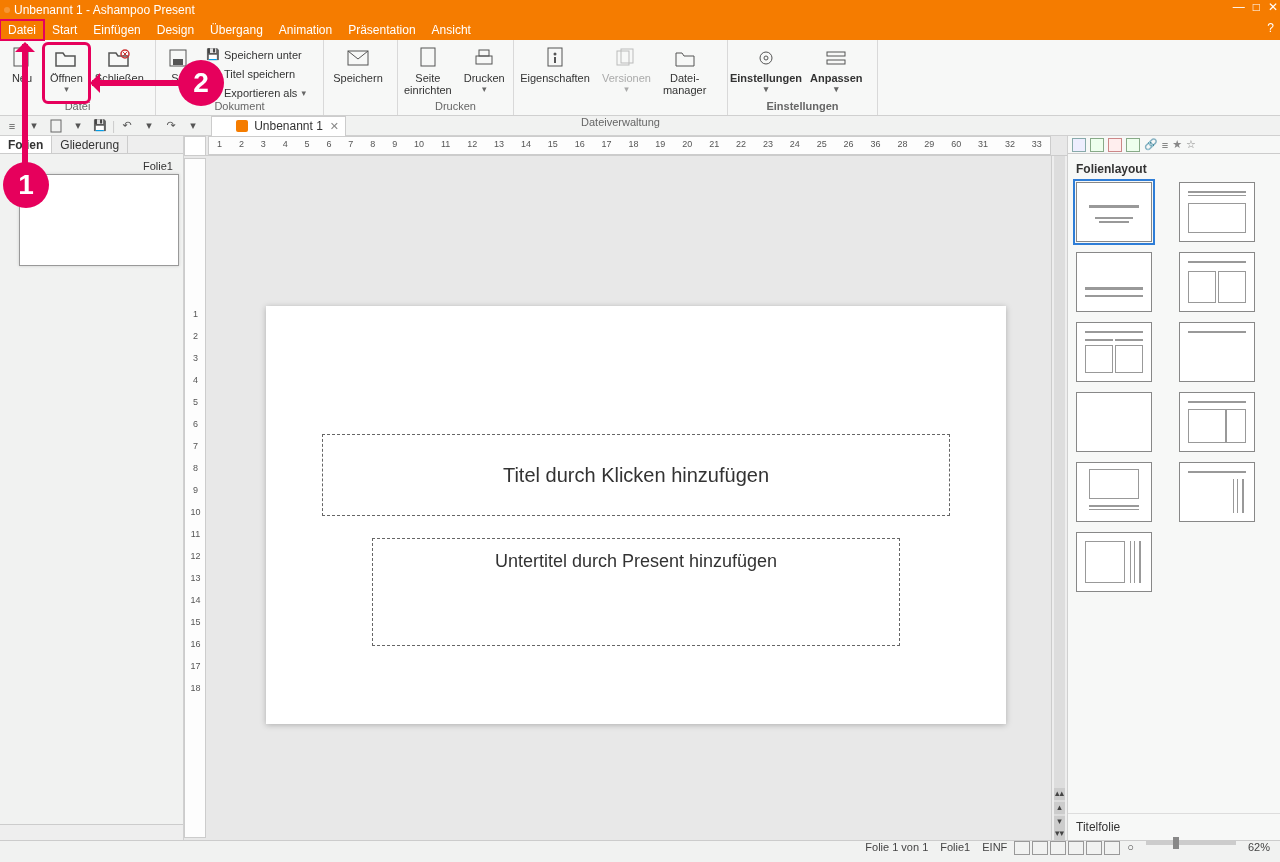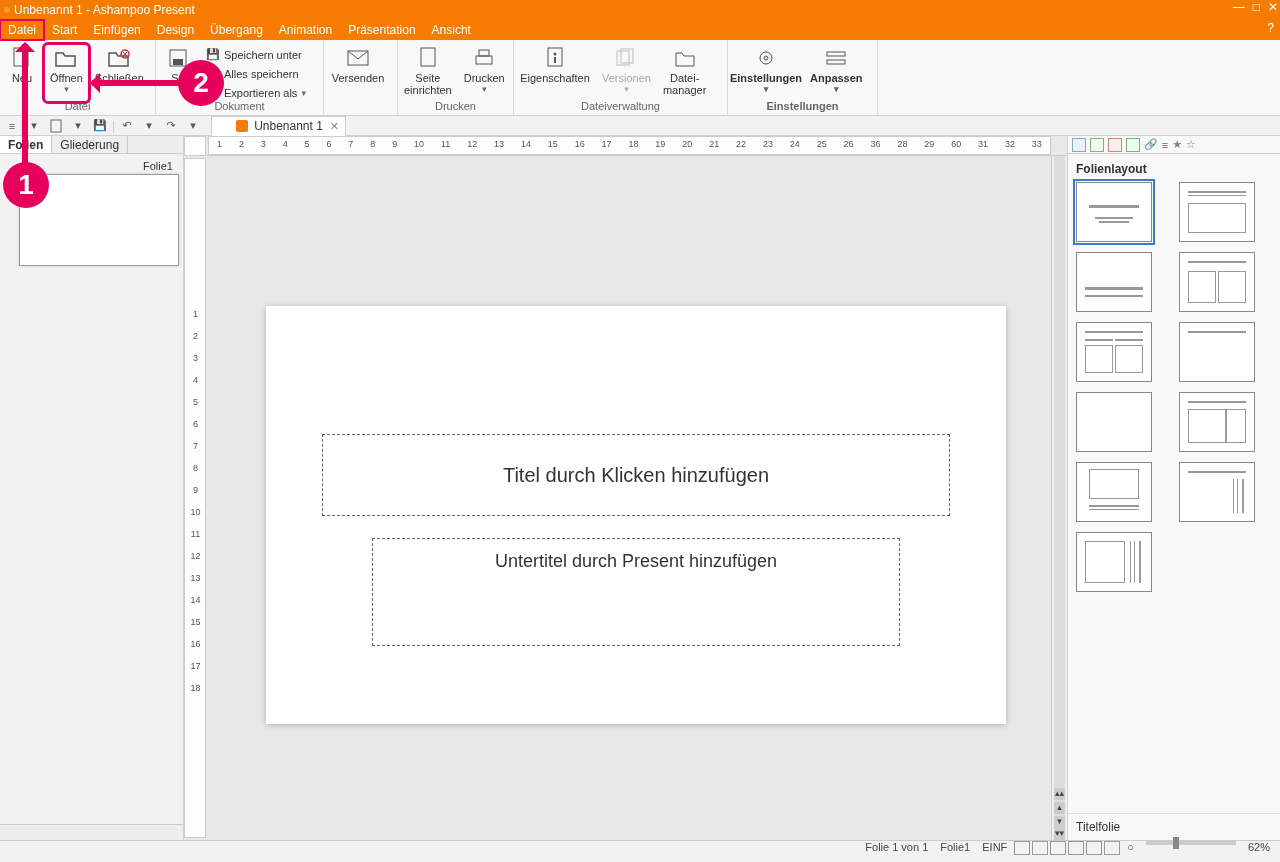--- a/index.html
+++ b/index.html
@@ -150,42 +150,42 @@
           </div>
         <div class="lb">Sp</div>
       </div>
       <div class="stack">
         <div class="srow">
             <span class="sic">💾</span>
             <span>Speichern unter</span>
           </div>
         <div class="srow">
             <span class="sic">💾</span>
-            <span>Alles speichern</span>
+            <span>Titel speichern</span>
           </div>
         <div class="srow">
             <span class="sic">⇲</span>
             <span>Exportieren als</span> 
             <span style="font-size:9px;color:#666;">▾</span>
           </div>
       </div>
     </div>
     <div class="glabel">Dokument</div>
   </div>
 
   <div class="rgroup" style="width:74px;">
     <div class="btns">
       <div class="rbtn" style="width:68px;">
         <div class="ic">
             <svg width="22" height="18">
               <rect x="1" y="2" width="20" height="14" fill="none" stroke="#555"></rect>
               <path d="M1 2 L11 10 L21 2" fill="none" stroke="#555"></path>
             </svg>
           </div>
-        <div class="lb">Versenden</div>
+        <div class="lb">Speichern</div>
       </div>
     </div>
     <div class="glabel">&nbsp;</div>
   </div>
 
   <div class="rgroup" style="width:116px;">
     <div class="btns">
       <div class="rbtn">
         <div class="ic">
             <svg width="20" height="22">
@@ -202,21 +202,21 @@
               <rect x="6" y="2" width="10" height="6" fill="none" stroke="#555"></rect>
             </svg>
           </div>
         <div class="lb">Drucken</div>
         <div style="font-size:9px;color:#666;">▾</div>
       </div>
     </div>
     <div class="glabel">Drucken</div>
   </div>
 
-  <div class="rgroup" style="width:214px;">
+  <div class="rgroup" style="width:214px;gap:16px;">
     <div class="btns">
       <div class="rbtn" style="width:82px;">
         <div class="ic">
             <svg width="20" height="22">
               <rect x="3" y="1" width="14" height="18" fill="none" stroke="#555"></rect>
               <circle cx="10" cy="7" r="1.5" fill="#555"></circle>
               <rect x="9" y="10" width="2" height="6" fill="#555"></rect>
             </svg>
           </div>
         <div class="lb">Eigenschaften</div>

